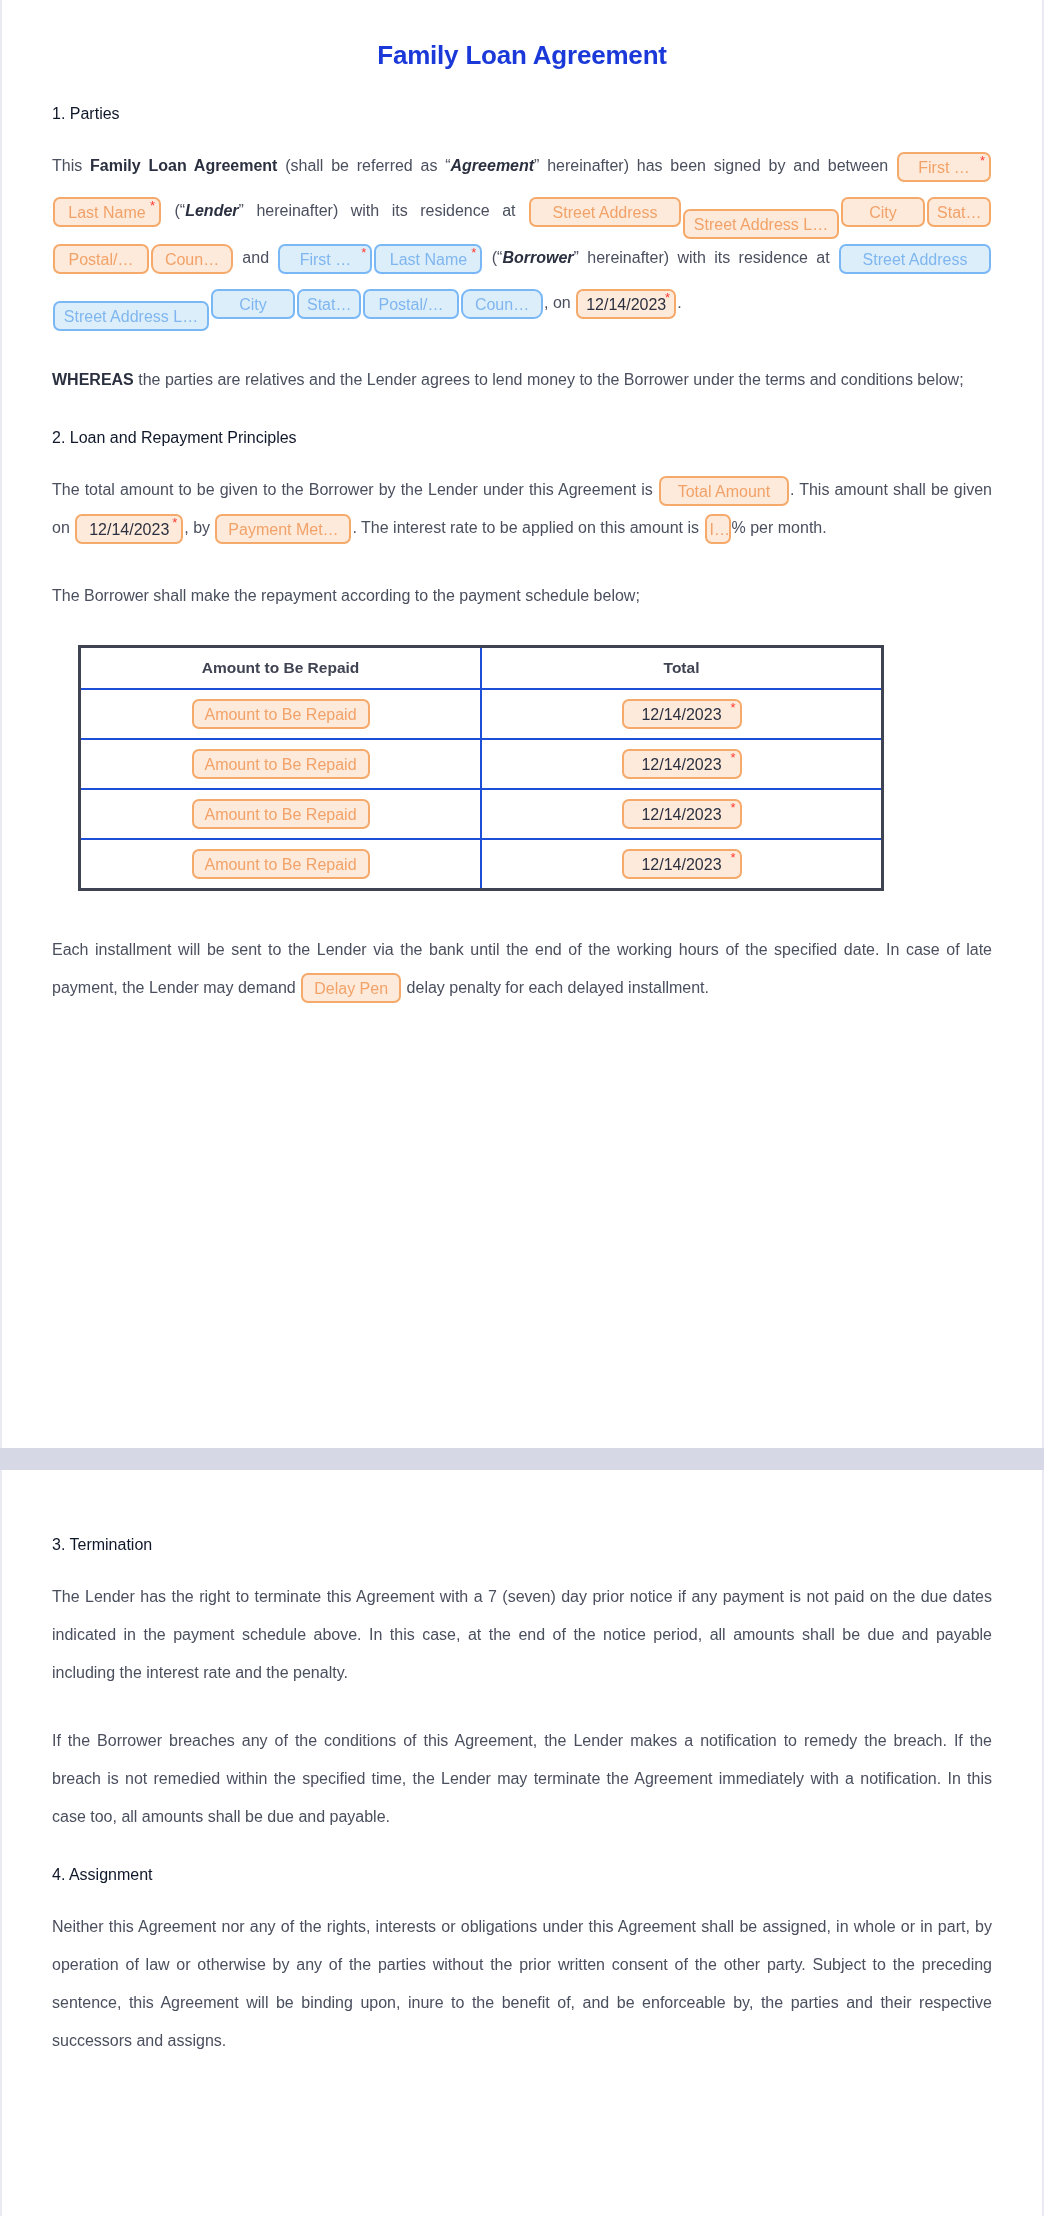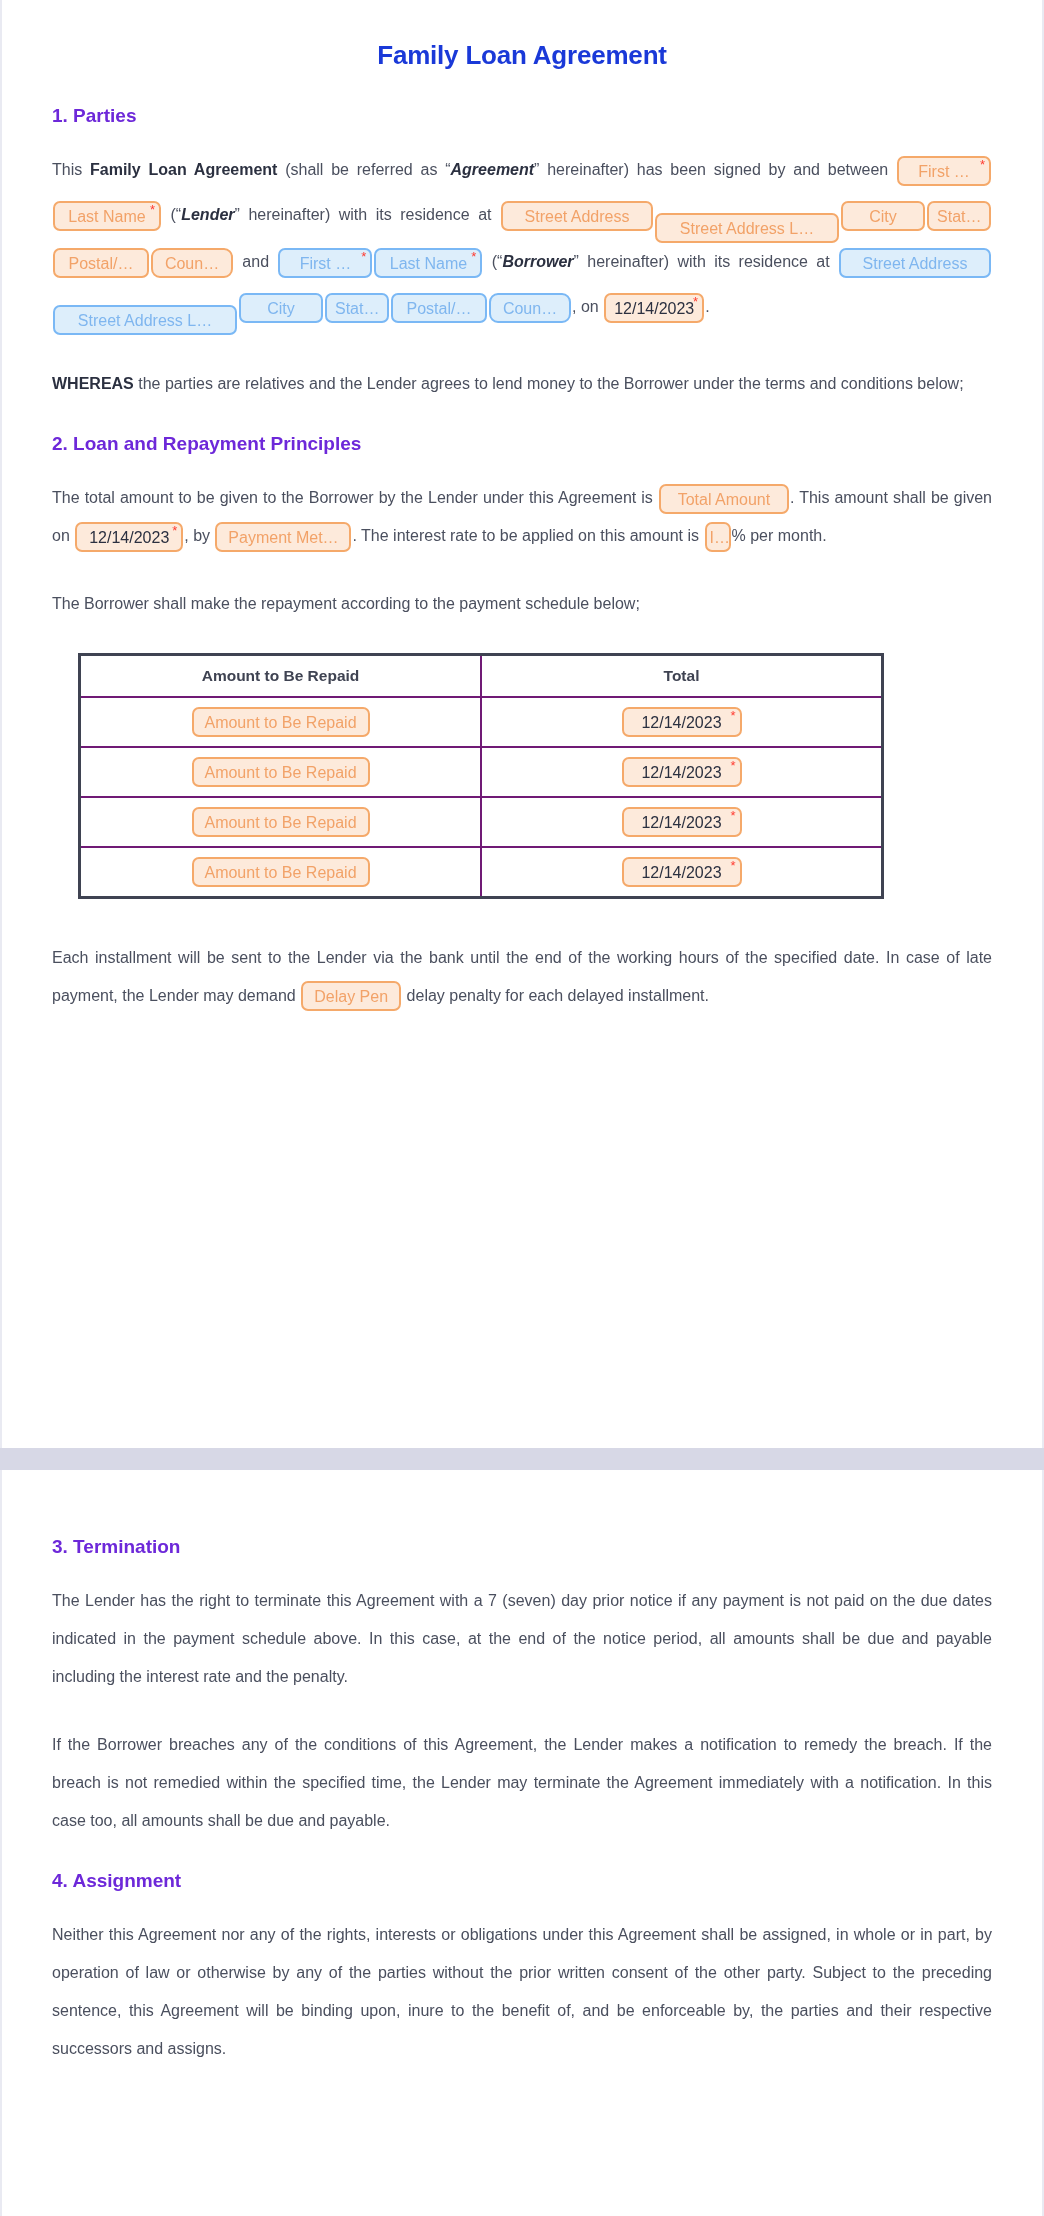--- a/index.html
+++ b/index.html
@@ -28,23 +28,23 @@
 
   .doc-title {
     text-align: center;
     color: #1a39d8;
     font-size: 26px;
     font-weight: bold;
     margin: 0 0 34px 0;
     letter-spacing: -0.2px;
   }
   .section-heading {
-    color: #6d28d9;
-    font-size: 19px;
-    font-weight: bold;
+    color: #0f172a;
+    font-size: 16px;
+    font-weight: normal;
     margin: 0 0 24px 0;
   }
   .s2-heading { margin-top: 0; }
 
   p.para {
     font-size: 16px;
     line-height: 38px;
     text-align: justify;
     margin: 0 0 30px 0;
     color: #4a4f5e;
@@ -89,21 +89,21 @@
   .fld-filled {
     background: #fdeadb;
     border: 2px solid #f5a96a;
     color: #2b3040;
   }
 
   
   .w-first   { width: 94px; }
   .w-last    { width: 108px; }
   .w-street  { width: 152px; }
-  .w-street2 { width: 184px; margin-top: 24px; }
+  .w-street2 { width: 156px; margin-top: 24px; }
   .w-city    { width: 84px; }
   .w-state   { width: 64px; }
   .w-postal  { width: 96px; }
   .w-country { width: 82px; border-radius: 9px; }
   .w-date    { width: 100px; }
   .w-total   { width: 130px; }
   .w-date2   { width: 108px; }
   .w-paymeth { width: 136px; }
   .w-interest{ width: 26px; padding: 0 3px; }
   .w-delay   { width: 100px; }
@@ -111,21 +111,21 @@
   .w-tdate   { width: 120px; }
 
   
   .pay-table {
     border-collapse: collapse;
     width: 806px;
     margin: 28px 0 40px 26px;
     border: 3px solid #3f4352;
   }
   .pay-table th, .pay-table td {
-    border: 2px solid #701a75;
+    border: 2px solid #1d4ed8;
     text-align: center;
     padding: 9px 6px;
     height: 42px;
   }
   .pay-table th {
     font-size: 15.5px;
     font-weight: bold;
     color: #3f4352;
   }
   .col-amount { width: 50%; }

